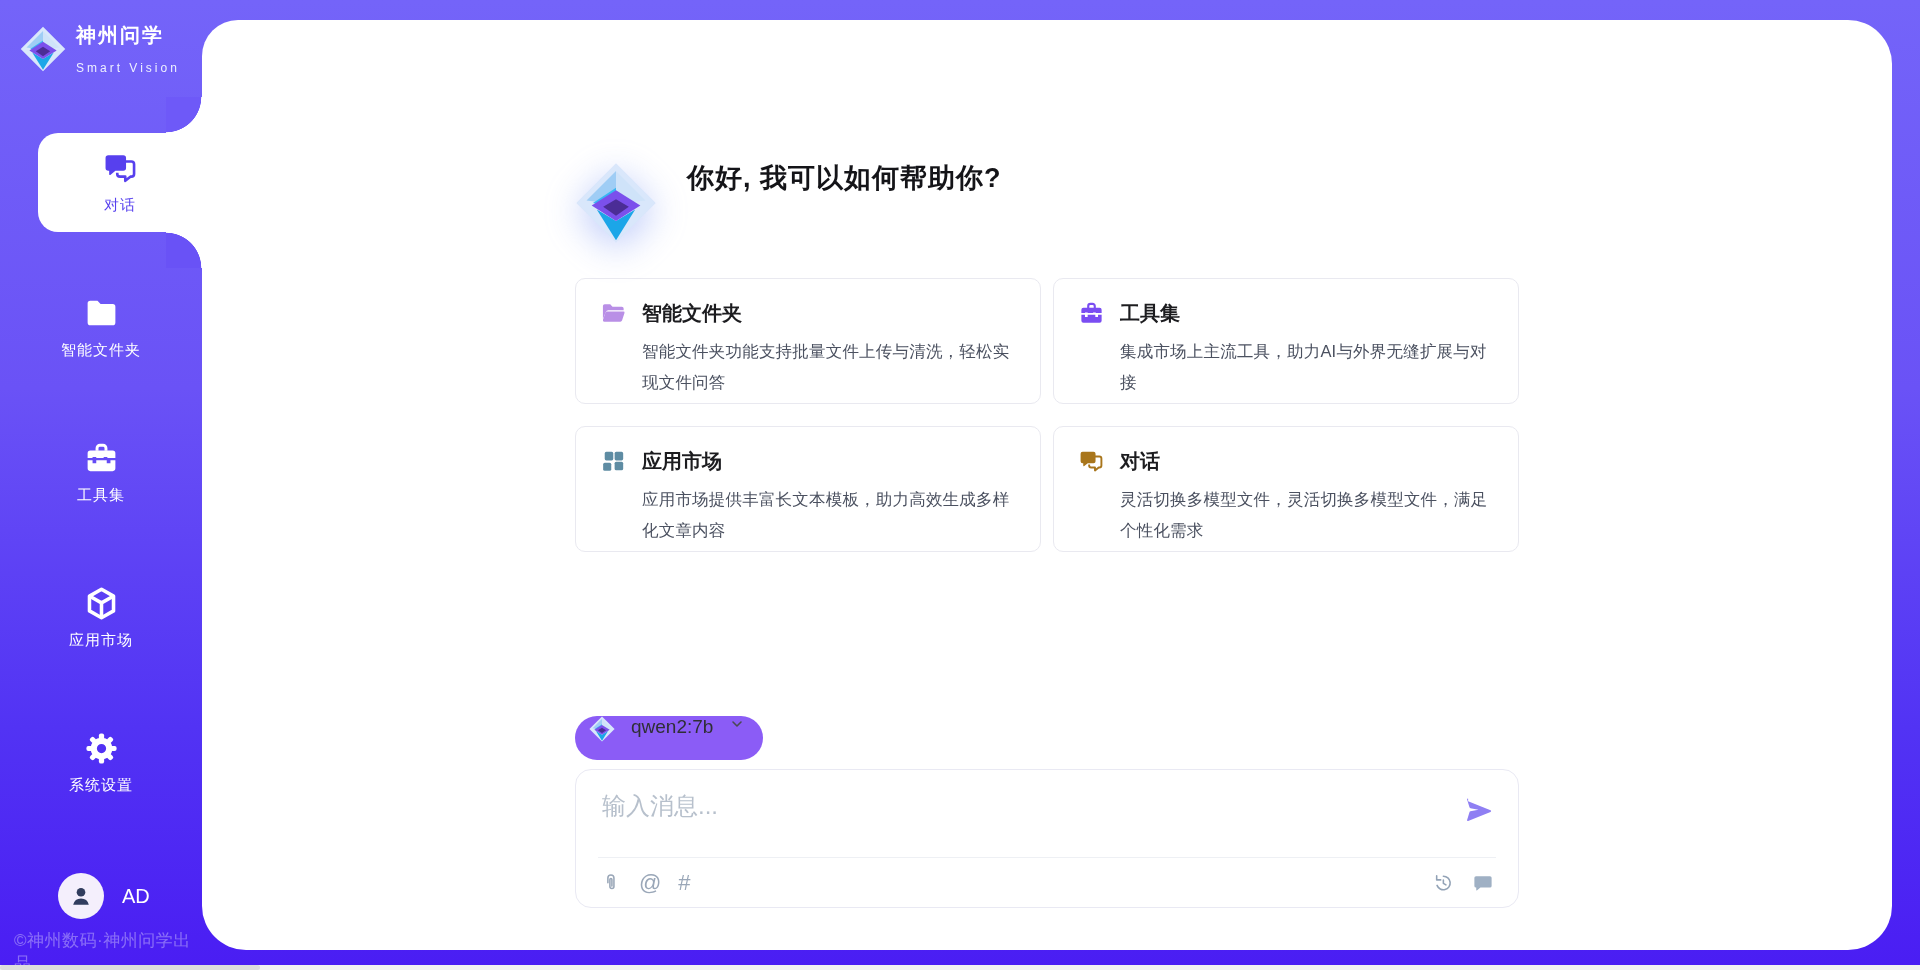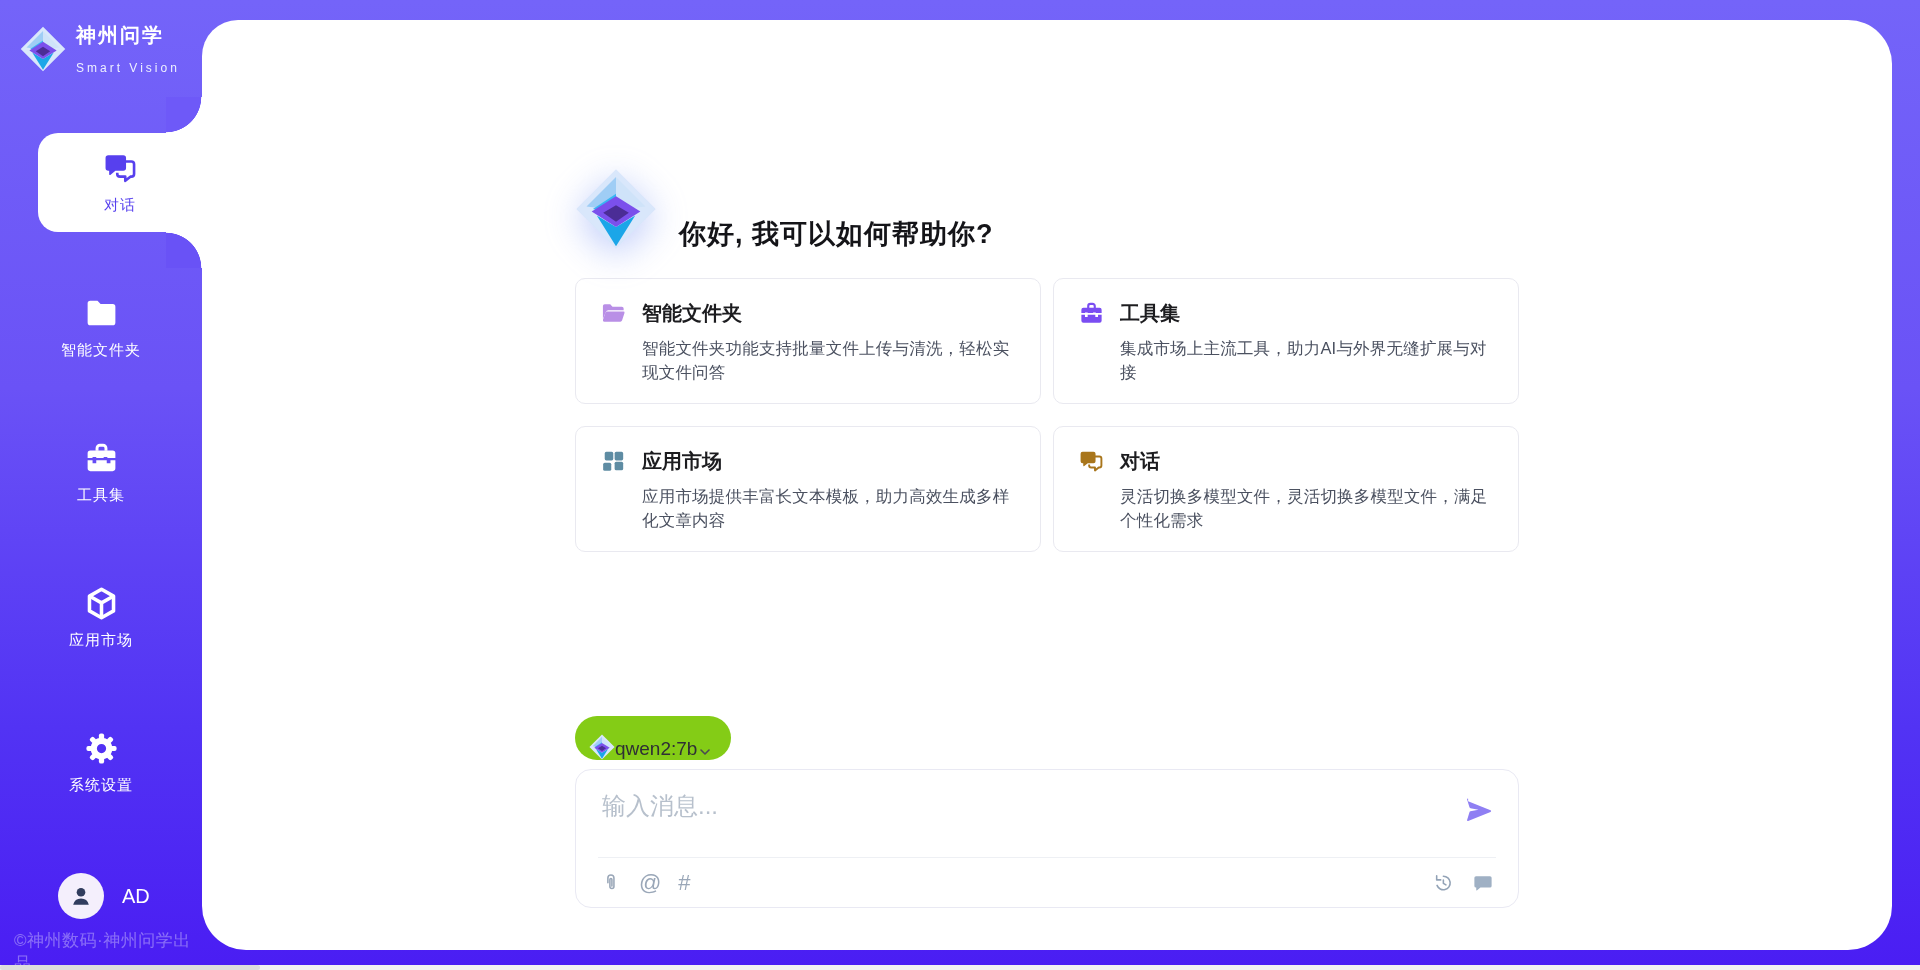--- a/index.html
+++ b/index.html
@@ -51,42 +51,42 @@
   .copyright { position:absolute; top:929px; left:14px; width:190px; color:rgba(255,255,255,.35); font-size:17px; letter-spacing:.5px; }
 
   
   .panel {
     position:absolute; left:202px; top:20px; width:1690px; height:930px;
     background:#fff; border-radius:0 44px 44px 44px; z-index:1;
     border-top-left-radius:36px;
   }
   .content { width:944px; margin:0 auto; padding-top:140px; }
 
-  .greeting { display:flex; align-items:flex-end; gap:22px; height:92px; margin-bottom:26px; }
+  .greeting { display:flex; align-items:flex-start; gap:30px; height:92px; margin-bottom:26px; }
   .greeting h1 { font-size:27px; font-weight:700; color:#141418; letter-spacing:1px; }
 
   .cards { display:grid; grid-template-columns:466px 466px; grid-gap:22px 12px; }
   .card {
     border:1px solid #e9e9f0; border-radius:10px; padding:21px 24px; height:126px;
     cursor:pointer; background:#fff;
   }
   .card-head { display:flex; align-items:center; gap:15px; }
   .card-icon { width:27px; height:27px; display:block; }
   .card-icon svg { width:100%; height:100%; }
   .card-head h3 { font-size:20px; font-weight:700; color:#1c1c1f; }
-  .card p { margin:9px 0 0 42px; font-size:16.5px; color:#4b5160; line-height:24px; letter-spacing:.2px; }
+  .card p { margin:9px 0 0 42px; font-size:16.5px; color:#4b5160; line-height:31px; letter-spacing:.2px; }
   .ic-folder { color:#b98fe6; }
   .ic-toolbox { color:#7a4df2; }
   .ic-grid { color:#5e8ca3; }
   .ic-chat-gold { color:#a9761c; }
 
   .composer { margin-top:164px; }
   .model-pill {
-    display:inline-flex; align-items:flex-end; gap:0; height:44px; padding:0 18px 0 14px;
-    background:#84cc16; border-radius:22px; cursor:pointer; margin-bottom:9px;
+    display:inline-flex; align-items:flex-start; gap:16px; height:44px; padding:0 18px 0 14px;
+    background:#8b5cf6; border-radius:22px; cursor:pointer; margin-bottom:9px;
   }
   .model-pill .model-name { font-size:19px; color:#2f2f35; }
   .chev { width:16px; height:16px; }
 
   .input-box {
     position:relative; width:944px; height:139px;
     border:1.5px solid #e9e9f3; border-radius:16px; background:#fff;
   }
   .input-box textarea {
     position:absolute; left:26px; top:20px; width:820px; height:62px;

